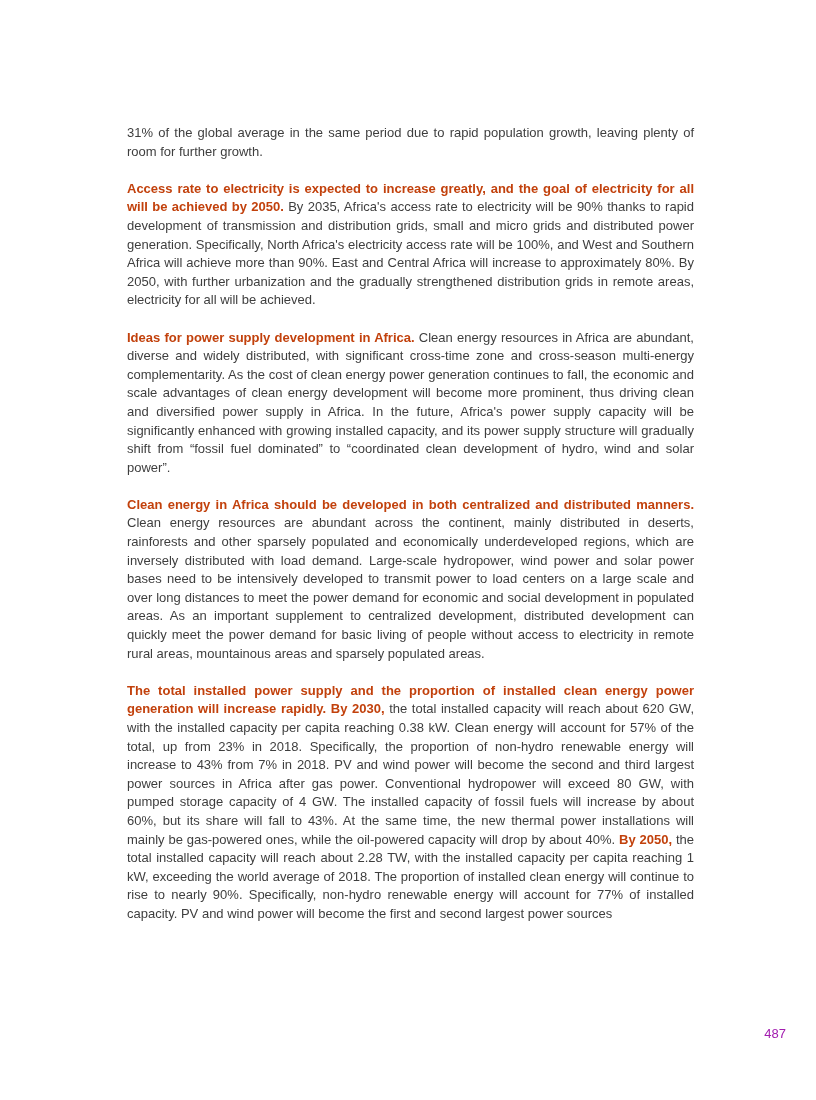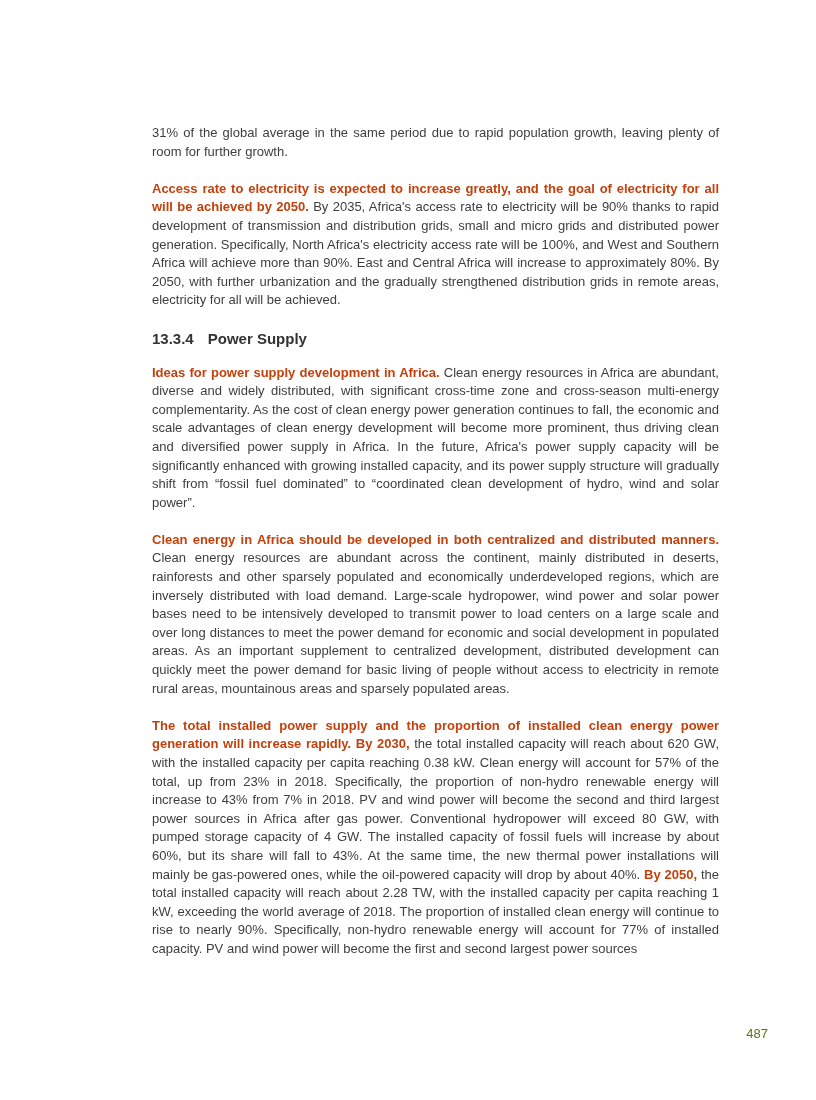--- a/index.html
+++ b/index.html
@@ -9,21 +9,21 @@
   body {
     width: 816px;
     height: 1100px;
     background: #ffffff;
     position: relative;
     font-family: "Liberation Sans", sans-serif;
     overflow: hidden;
   }
   .page-content {
     position: absolute;
-    left: 152px;
+    left: 127px;
     top: 124px;
     width: 567px;
     color: #3e3e3e;
     font-size: 13px;
     line-height: 18.6px;
     text-align: justify;
   }
   .page-content p {
     margin: 0 0 18.6px 0;
   }
@@ -38,41 +38,38 @@
     margin: 16px 0 16px 0;
     text-align: left;
     line-height: 19px;
   }
   .heading-number {
     margin-right: 14px;
   }
   .page-number {
     position: absolute;
     top: 1026px;
-    right: 48px;
+    right: 30px;
     font-size: 13px;
-    color: #4d7c0f;
+    color: #a21caf;
   }
 </style>
 </head>
 <body>
 
 <div class="page-content">
 
   <p>
     <span>31% of the global average in the same period due to rapid population growth, leaving plenty of room for further growth.</span>
   </p>
 
   <p>
     <span class="lead-bold">Access rate to electricity is expected to increase greatly, and the goal of electricity for all will be achieved by 2050.</span><span> By 2035, Africa's access rate to electricity will be 90% thanks to rapid development of transmission and distribution grids, small and micro grids and distributed power generation. Specifically, North Africa's electricity access rate will be 100%, and West and Southern Africa will achieve more than 90%. East and Central Africa will increase to approximately 80%. By 2050, with further urbanization and the gradually strengthened distribution grids in remote areas, electricity for all will be achieved.</span>
   </p>
 
-  <h2 class="section-heading">
-    <span class="heading-number">13.3.4</span><span>Power Supply</span>
-  </h2>
 
   <p>
     <span class="lead-bold">Ideas for power supply development in Africa.</span><span> Clean energy resources in Africa are abundant, diverse and widely distributed, with significant cross-time zone and cross-season multi-energy complementarity. As the cost of clean energy power generation continues to fall, the economic and scale advantages of clean energy development will become more prominent, thus driving clean and diversified power supply in Africa. In the future, Africa's power supply capacity will be significantly enhanced with growing installed capacity, and its power supply structure will gradually shift from “fossil fuel dominated” to “coordinated clean development of hydro, wind and solar power”.</span>
   </p>
 
   <p>
     <span class="lead-bold">Clean energy in Africa should be developed in both centralized and distributed manners.</span><span> Clean energy resources are abundant across the continent, mainly distributed in deserts, rainforests and other sparsely populated and economically underdeveloped regions, which are inversely distributed with load demand. Large-scale hydropower, wind power and solar power bases need to be intensively developed to transmit power to load centers on a large scale and over long distances to meet the power demand for economic and social development in populated areas. As an important supplement to centralized development, distributed development can quickly meet the power demand for basic living of people without access to electricity in remote rural areas, mountainous areas and sparsely populated areas.</span>
   </p>
 
   <p>

